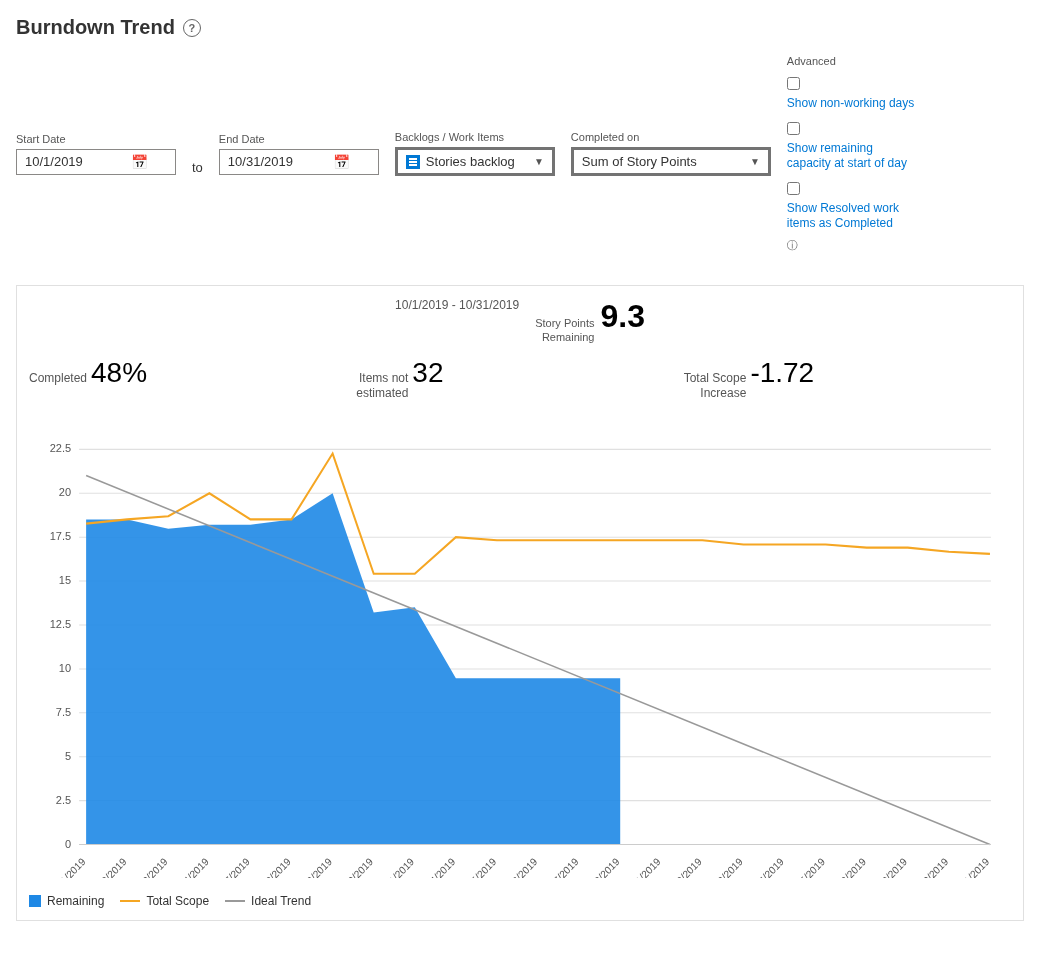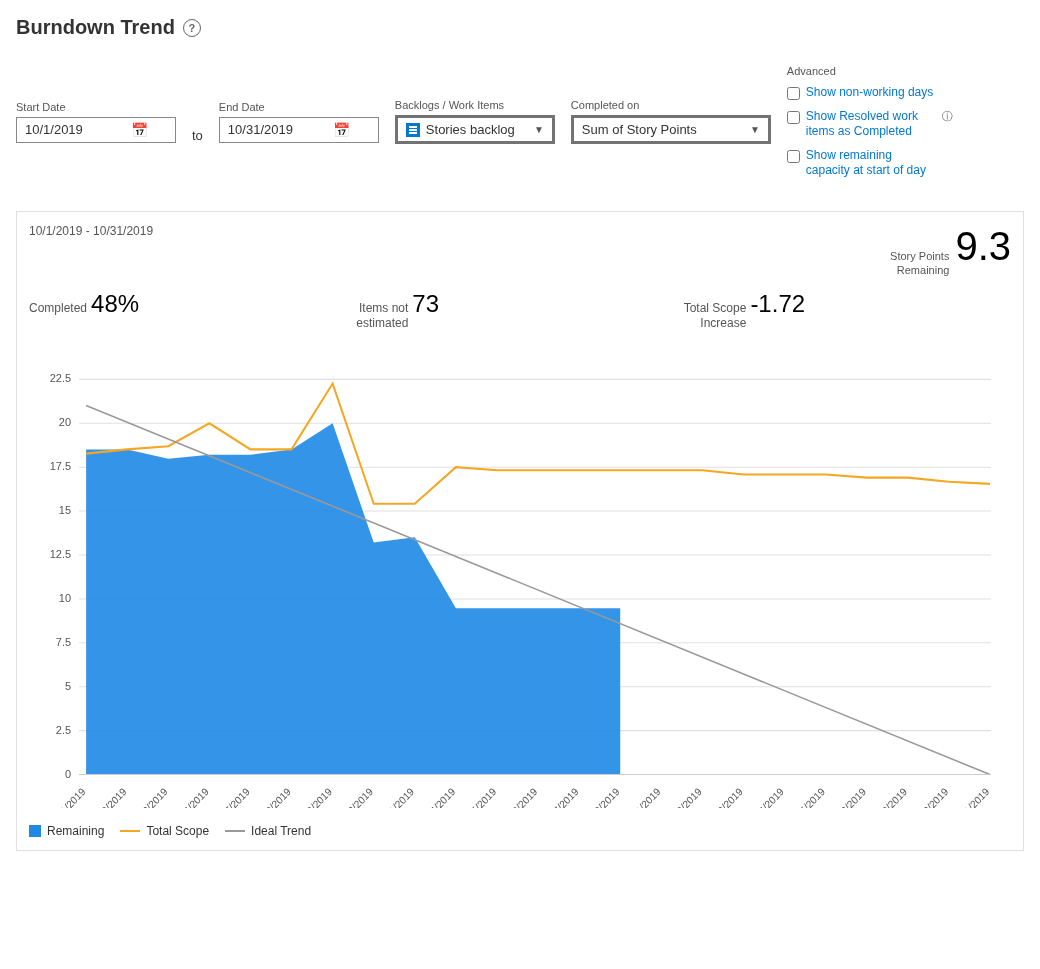--- a/index.html
+++ b/index.html
@@ -1,53 +1,53 @@
 <!DOCTYPE html>
 <html><head>
   <meta charset="utf-8">
   <style>
     * { box-sizing: border-box; margin: 0; padding: 0; }
     body { font-family: 'Segoe UI', sans-serif; background: #fff; color: #333; font-size: 13px; padding: 16px; }
     
-    .page-title { font-size: 20px; font-weight: 600; display: flex; align-items: center; gap: 8px; margin-bottom: 26px; }
+    .page-title { font-size: 20px; font-weight: 600; display: flex; align-items: center; gap: 8px; margin-bottom: 16px; }
     .info-icon { width: 18px; height: 18px; border-radius: 50%; border: 1.5px solid #666; display: inline-flex; align-items: center; justify-content: center; font-size: 11px; color: #666; cursor: pointer; }
     
     .controls-row { display: flex; align-items: center; gap: 16px; margin-bottom: 32px; flex-wrap: wrap; }
     
     .control-group { display: flex; flex-direction: column; gap: 4px; }
     .control-label { font-size: 11px; color: #555; font-weight: 400; }
     
     .date-input-wrapper { display: flex; align-items: center; border: 1px solid #8a8886; background: #fff; padding: 4px 8px; gap: 6px; min-width: 160px; }
     .date-input { border: none; outline: none; font-size: 13px; color: #333; background: transparent; width: 100px; }
     .cal-icon { color: #555; cursor: pointer; font-size: 14px; }
     
     .to-label { margin-top: 28px; font-size: 13px; }
     
     .dropdown-wrapper { display: flex; align-items: center; border: 3px solid #737373; background: #fff; padding: 4px 8px; gap: 6px; min-width: 160px; cursor: pointer; }
     .dropdown-icon-square { width: 14px; height: 14px; background: #0078d4; display: flex; align-items: center; justify-content: center; }
     .dropdown-text { flex: 1; font-size: 13px; color: #333; }
     .chevron-icon { font-size: 10px; color: #555; }
     
     .advanced-group { display: flex; flex-direction: column; gap: 8px; }
     .advanced-label { font-size: 11px; color: #555; }
-    .checkbox-row { display: flex; align-items: flex-start; gap: 6px; }
+    .checkbox-row { display: flex; align-items: flex-start; gap: 6px; flex-direction: column; }
     .checkbox-row input[type=checkbox] { margin-top: 2px; accent-color: #0078d4; cursor: pointer; }
     .checkbox-text { font-size: 12px; color: #0078d4; cursor: pointer; line-height: 1.3; max-width: 130px; }
     
     .chart-section { border: 1px solid #e0e0e0; padding: 12px; margin-top: 8px; }
     
-    .chart-header { display: flex; justify-content: space-between; align-items: flex-start; margin-bottom: 12px; }
+    .chart-header { display: flex; justify-content: center; align-items: flex-start; margin-bottom: 12px; }
     .date-range-text { font-size: 12px; color: #555; }
     .story-points-remaining { display: flex; align-items: baseline; gap: 6px; margin-left: 16px; }
-    .sp-value { font-size: 40px; font-weight: 400; color: #000; }
+    .sp-value { font-size: 32px; font-weight: 700; color: #000; }
     
     .metrics-row { display: flex; align-items: flex-start; gap: 0; margin-bottom: 16px; }
     .metric { display: flex; align-items: baseline; gap: 4px; flex: 1; }
     .metric-label { font-size: 12px; color: #555; text-align: right; line-height: 1.3; }
-    .metric-value { font-size: 24px; font-weight: 300; color: #000; }
+    .metric-value { font-size: 28px; font-weight: 300; color: #000; }
     
     .chart-container { position: relative; width: 100%; height: 460px; }
     
     svg.chart { width: 100%; height: 100%; }
     
     .legend { display: flex; align-items: center; gap: 16px; margin-top: 8px; padding-top: 8px; }
     .legend-item { display: flex; align-items: center; gap: 6px; font-size: 12px; color: #333; }
     .legend-square { width: 12px; height: 12px; }
     .legend-line { width: 20px; height: 2px; }
   </style>
@@ -102,27 +102,27 @@
     </div>
   </div>
 
   <div class="advanced-group">
     <span class="advanced-label">Advanced</span>
     <div class="checkbox-row">
       <input type="checkbox" id="cb1" style="">
       <label for="cb1" class="checkbox-text">Show non-working days</label>
     </div>
     <div class="checkbox-row">
+      <input type="checkbox" id="cb2" style="">
+      <label for="cb2" class="checkbox-text">Show remaining capacity at start of day</label>
+    </div>
+    <div class="checkbox-row">
       <input type="checkbox" id="cb3" style="">
       <label for="cb3" class="checkbox-text">Show Resolved work items as Completed</label>
       <span style="font-size:11px;color:#666;cursor:pointer;">ⓘ</span>
-    </div>
-    <div class="checkbox-row">
-      <input type="checkbox" id="cb2" style="">
-      <label for="cb2" class="checkbox-text">Show remaining capacity at start of day</label>
     </div>
   </div>
 </div>
 
 <div class="chart-section">
 
   <div class="chart-header">
     <span class="date-range-text">10/1/2019 - 10/31/2019</span>
     <div class="story-points-remaining">
       <div style="text-align:right;">
@@ -132,21 +132,21 @@
     </div>
   </div>
 
   <div class="metrics-row">
     <div class="metric">
       <span class="metric-label">Completed</span>
       <span class="metric-value">48%</span>
     </div>
     <div class="metric">
       <span class="metric-label">Items not<br>estimated</span>
-      <span class="metric-value">73</span>
+      <span class="metric-value">32</span>
     </div>
     <div class="metric">
       <span class="metric-label">Total Scope<br>Increase</span>
       <span class="metric-value">-1.72</span>
     </div>
   </div>
 
   <div class="chart-container">
     <svg class="chart" viewBox="0 0 980 440" preserveAspectRatio="none">
 

